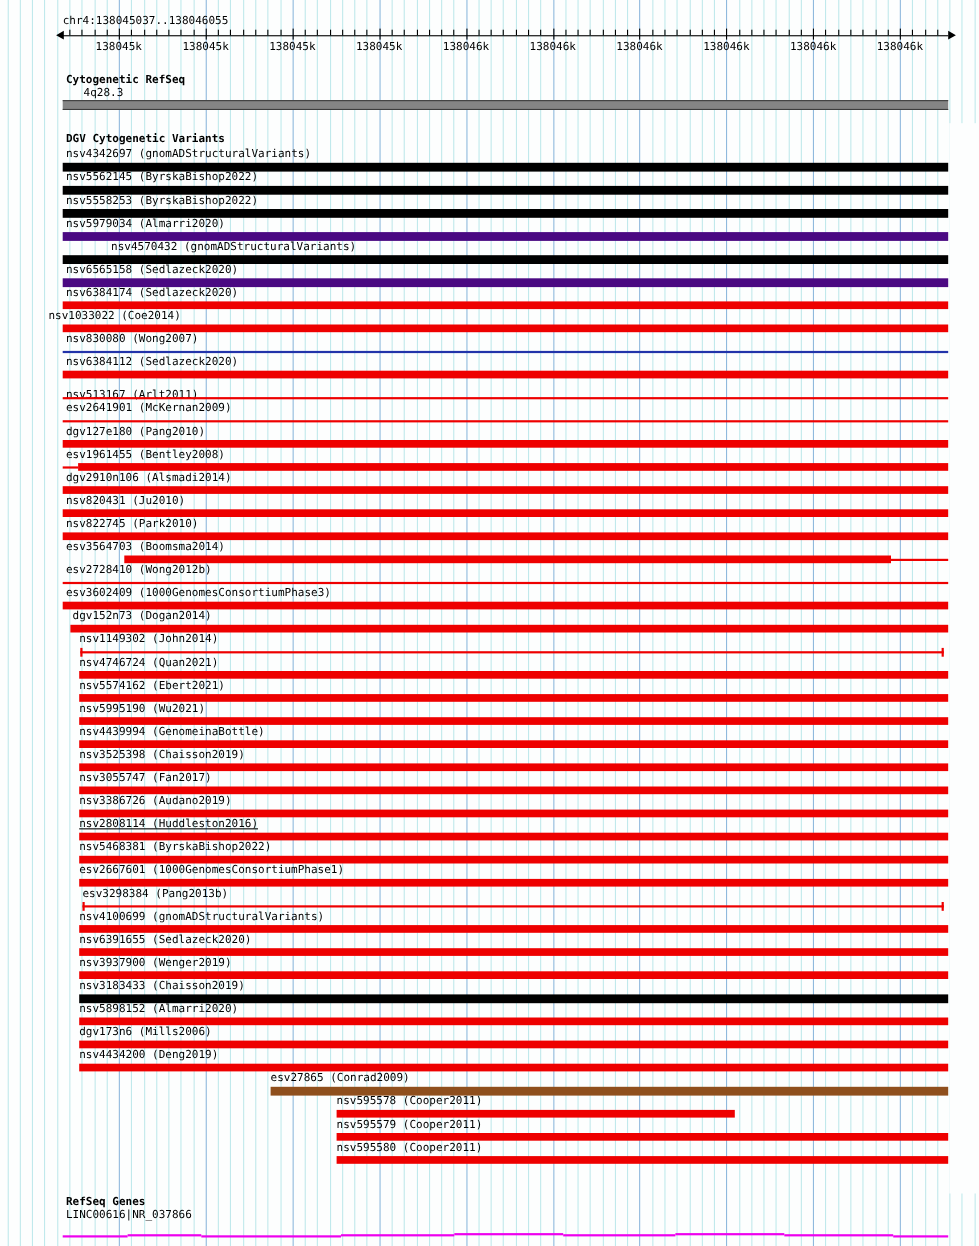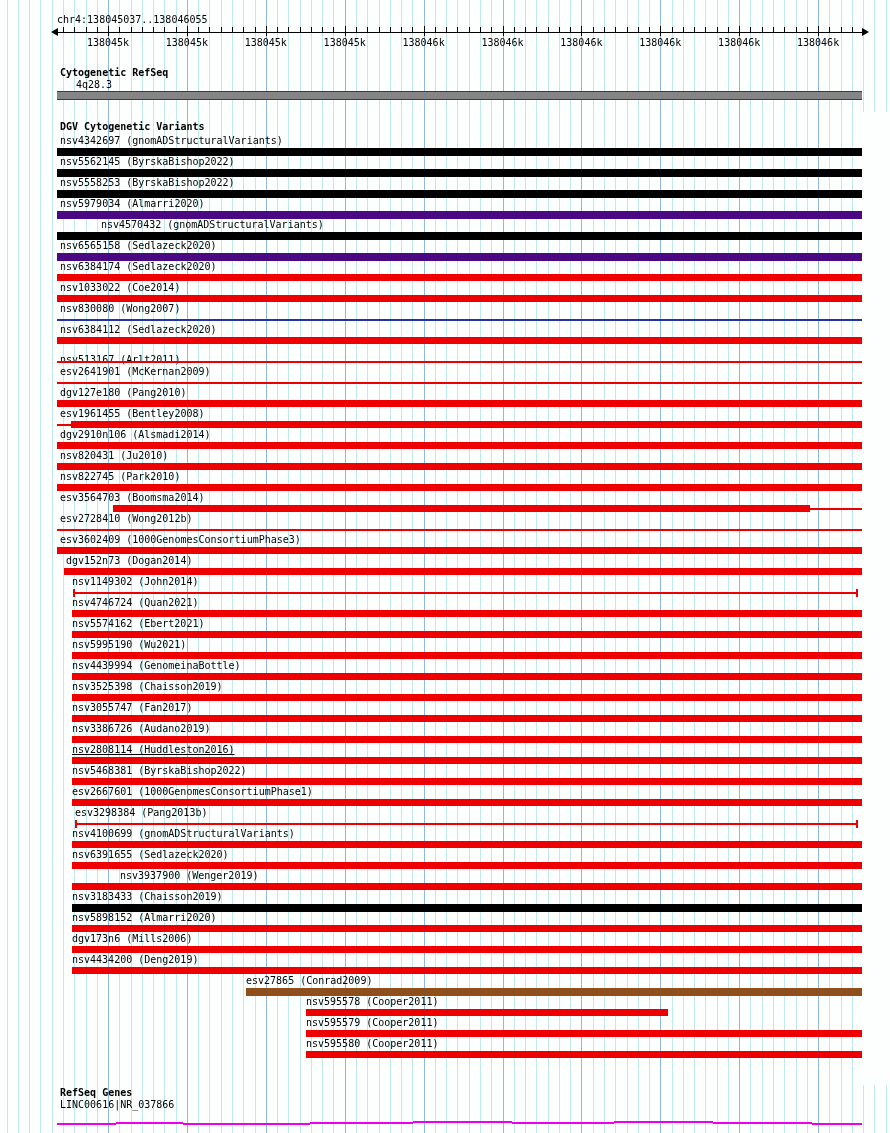--- a/index.html
+++ b/index.html
@@ -211,21 +211,21 @@
       <div class="txt" style="left: 60px; top: 177px;">nsv5558253 (ByrskaBishop2022)</div>
       <div class="bar" style="left: 57px; width: 805px; top: 190px; height: 8px; background: rgb(0, 0, 0);"></div>
       <div class="txt" style="left: 60px; top: 198px;">nsv5979034 (Almarri2020)</div>
       <div class="bar" style="left: 57px; width: 805px; top: 211px; height: 8px; background: rgb(74, 9, 130);"></div>
       <div class="txt" style="left: 77px; top: 219px; margin-left: 24px;">nsv4570432 (gnomADStructuralVariants)</div>
       <div class="bar" style="left: 57px; width: 805px; top: 232px; height: 8px; background: rgb(0, 0, 0);"></div>
       <div class="txt" style="left: 60px; top: 240px;">nsv6565158 (Sedlazeck2020)</div>
       <div class="bar" style="left: 57px; width: 805px; top: 253px; height: 8px; background: rgb(74, 9, 130);"></div>
       <div class="txt" style="left: 60px; top: 261px;">nsv6384174 (Sedlazeck2020)</div>
       <div class="bar" style="left: 57px; width: 805px; top: 274px; height: 7px; background: rgb(238, 0, 0);"></div>
-      <div class="txt" style="left: 60px; top: 282px;">nsv1033022 (Coe2014)</div>
+      <div class="txt" style="left: 44px; top: 282px;">nsv1033022 (Coe2014)</div>
       <div class="bar" style="left: 57px; width: 805px; top: 295px; height: 7px; background: rgb(238, 0, 0);"></div>
       <div class="txt" style="left: 60px; top: 303px;">nsv830080 (Wong2007)</div>
       <div class="bar" style="left: 57px; width: 805px; top: 319px; height: 2px; background: rgb(34, 51, 170);"></div>
       <div class="txt" style="left: 60px; top: 324px;">nsv6384112 (Sedlazeck2020)</div>
       <div class="bar" style="left: 57px; width: 805px; top: 337px; height: 7px; background: rgb(238, 0, 0);"></div>
       <div class="txt" style="left: 60px; top: 354px;">nsv513167 (Arlt2011)</div>
       <div class="bar" style="left: 57px; width: 805px; top: 361px; height: 2px; background: rgb(238, 0, 0);"></div>
       <div class="txt" style="left: 60px; top: 366px;">esv2641901 (McKernan2009)</div>
       <div class="bar" style="left: 57px; width: 805px; top: 382px; height: 2px; background: rgb(238, 0, 0);"></div>
       <div class="txt" style="left: 60px; top: 387px;">dgv127e180 (Pang2010)</div>
@@ -273,21 +273,21 @@
       <div class="txt" style="left: 72px; top: 786px;">esv2667601 (1000GenomesConsortiumPhase1)</div>
       <div class="bar" style="left: 72px; width: 790px; top: 799px; height: 7px; background: rgb(238, 0, 0);"></div>
       <div class="txt" style="left: 75px; top: 807px;">esv3298384 (Pang2013b)</div>
       <div class="bar" style="left: 75px; width: 783px; top: 823px; height: 2px; background: rgb(238, 0, 0);"></div>
       <div class="bar" style="left: 75px; width: 2px; top: 820px; height: 8px; background: rgb(238, 0, 0);"></div>
       <div class="bar" style="left: 856px; width: 2px; top: 820px; height: 8px; background: rgb(238, 0, 0);"></div>
       <div class="txt" style="left: 72px; top: 828px; text-align: right;">nsv4100699 (gnomADStructuralVariants)</div>
       <div class="bar" style="left: 72px; width: 790px; top: 841px; height: 7px; background: rgb(238, 0, 0);"></div>
       <div class="txt" style="left: 72px; top: 849px;">nsv6391655 (Sedlazeck2020)</div>
       <div class="bar" style="left: 72px; width: 790px; top: 862px; height: 7px; background: rgb(238, 0, 0);"></div>
-      <div class="txt" style="left: 72px; top: 870px; margin-left: 48px;">nsv3937900 (Wenger2019)</div>
+      <div class="txt" style="left: 72px; top: 870px;">nsv3937900 (Wenger2019)</div>
       <div class="bar" style="left: 72px; width: 790px; top: 883px; height: 7px; background: rgb(238, 0, 0);"></div>
       <div class="txt" style="left: 72px; top: 891px;">nsv3183433 (Chaisson2019)</div>
       <div class="bar" style="left: 72px; width: 790px; top: 904px; height: 8px; background: rgb(0, 0, 0);"></div>
       <div class="txt" style="left: 72px; top: 912px;">nsv5898152 (Almarri2020)</div>
       <div class="bar" style="left: 72px; width: 790px; top: 925px; height: 7px; background: rgb(238, 0, 0);"></div>
       <div class="txt" style="left: 72px; top: 933px;">dgv173n6 (Mills2006)</div>
       <div class="bar" style="left: 72px; width: 790px; top: 946px; height: 7px; background: rgb(238, 0, 0);"></div>
       <div class="txt" style="left: 72px; top: 954px;">nsv4434200 (Deng2019)</div>
       <div class="bar" style="left: 72px; width: 790px; top: 967px; height: 7px; background: rgb(238, 0, 0);"></div>
       <div class="txt" style="left: 246px; top: 975px;">esv27865 (Conrad2009)</div>

